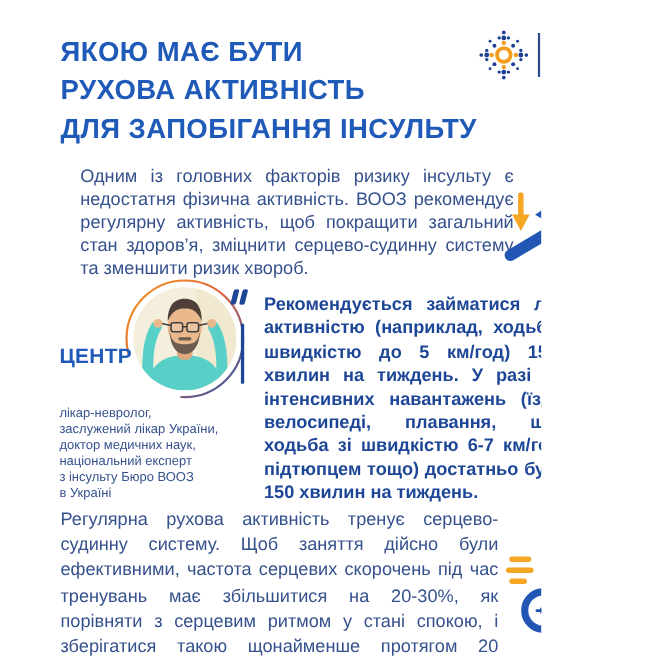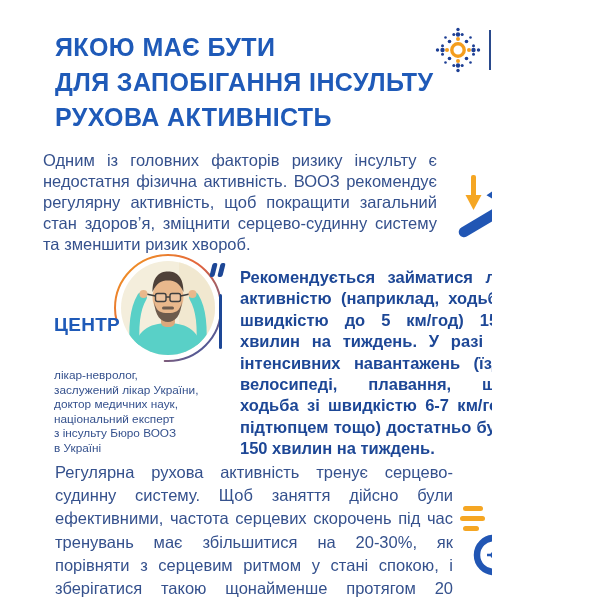--- a/index.html
+++ b/index.html
@@ -12,21 +12,21 @@
     left:55px;top:30px;width:500px;
     font-size:25px;font-weight:bold;color:#1f5ab8;
     line-height:35px;letter-spacing:0.4px;
   }
   .logo{left:430px;top:22px;display:flex;align-items:center;text-decoration:underline;}
   .logo-sep{width:1.5px;height:40px;background:#2a4a8c;margin:0 8px 0 3px;}
   .logo-text{font-size:9px;font-weight:bold;color:#1d3f94;line-height:11.5px;letter-spacing:0.3px;}
   .para{
     font-size:16.5px;color:#35518d;text-align:justify;margin:0;
   }
-  .intro{left:43px;top:150px;width:394px;line-height:21px;}
+  .intro{left:73px;top:150px;width:394px;line-height:21px;}
   .outro{left:55px;top:461px;width:398px;line-height:23.2px;}
   .photo-wrap{left:121px;top:261px;width:94px;height:94px;border-radius:50%;overflow:hidden;}
   .expert-name{left:54px;top:314px;font-size:19px;font-weight:bold;color:#1f5ab8;line-height:22px;letter-spacing:0.3px;}
   .creds{left:54px;top:368px;font-size:11.8px;line-height:14.6px;color:#35518d;white-space:pre-line;}
   .quote-text{
     left:240px;top:267px;width:304px;
     font-size:16.5px;font-weight:bold;line-height:21.4px;color:#1d4796;text-align:justify;margin:0;
   }
   .qmark{display:inline-block;}
   .qmark i{display:inline-block;width:4.5px;height:14px;background:currentColor;
@@ -37,22 +37,22 @@
   .vline-blue{left:219px;top:294px;height:55px;background:#1d4796;}
   .vline-orange{left:546px;top:355px;height:72px;background:#f5a321;}
 </style>
 </head>
 <body>
 
 <div class="poster">
 
   <h1 class="abs title" style="margin:0;">
     <span style="display:block;">ЯКОЮ МАЄ БУТИ</span>
+    <span style="display:block;">РУХОВА АКТИВНІСТЬ</span>
     <span style="display:block;">ДЛЯ ЗАПОБІГАННЯ ІНСУЛЬТУ</span>
-    <span style="display:block;">РУХОВА АКТИВНІСТЬ</span>
   </h1>
 
   <div class="abs logo">
     <svg width="56" height="56" viewBox="0 0 56 56">
       <circle cx="28" cy="28" r="6.2" fill="none" stroke="#f49d1d" stroke-width="3.4"></circle>
       <g fill="#f49d1d">
         <circle cx="39" cy="28" r="2"></circle>
           <circle cx="17" cy="28" r="2"></circle>
         <circle cx="28" cy="39" r="2"></circle>
           <circle cx="28" cy="17" r="2"></circle>

